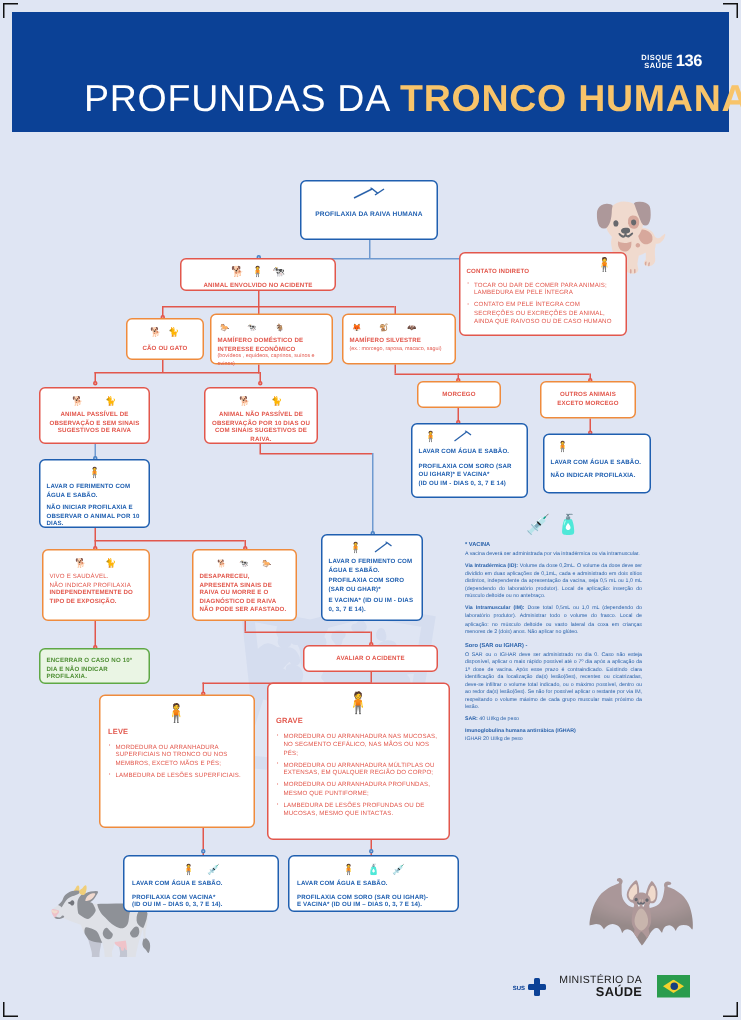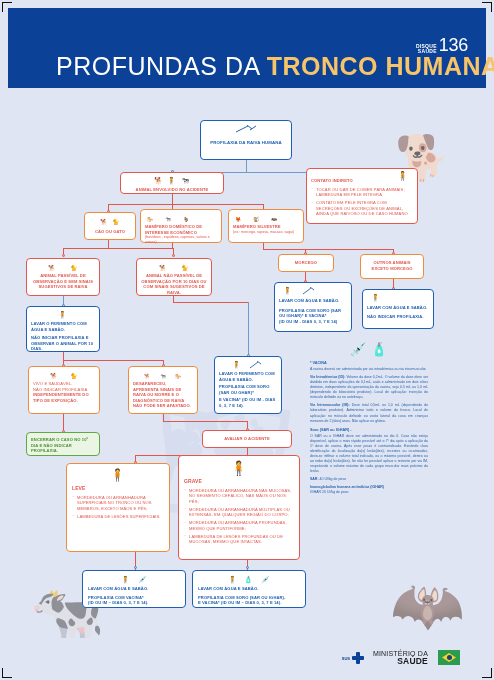--- a/index.html
+++ b/index.html
@@ -22,21 +22,21 @@
     position:absolute; left:48px; top:44px;
     font-size:25px; letter-spacing:0.5px; color:#ffffff; font-weight:300;
     white-space:nowrap;
   }
   .header .title b { color:#f8c46a; font-weight:700; }
   .disque {
     position:absolute; right:18px; top:28px; text-align:right; color:#fff;
     line-height:1;
   }
   .disque .dlabel { font-size:5px; font-weight:700; letter-spacing:.3px; display:block; }
-  .disque .dnum { font-size:18px; font-weight:400; letter-spacing:-.3px; }
+  .disque .dnum { font-size:11px; font-weight:700; letter-spacing:-.3px; }
   .disque .drow { display:flex; align-items:flex-end; gap:2px; justify-content:flex-end; }
 
   
   .wm { position:absolute; color:#cdd7ec; opacity:.55; font-size:44px; font-weight:700;
         pointer-events:none; user-select:none; }
 
   
   .node {
     position:absolute;
     background:#ffffff;

